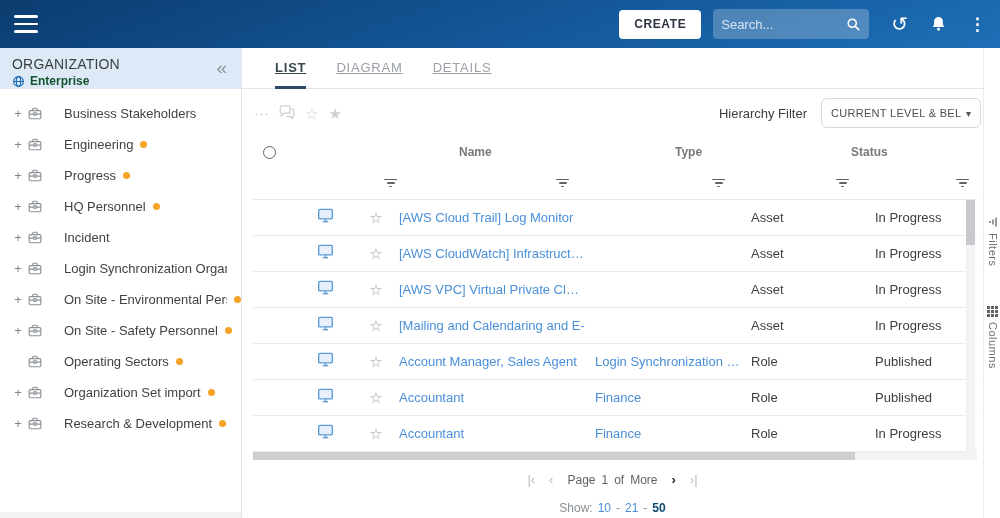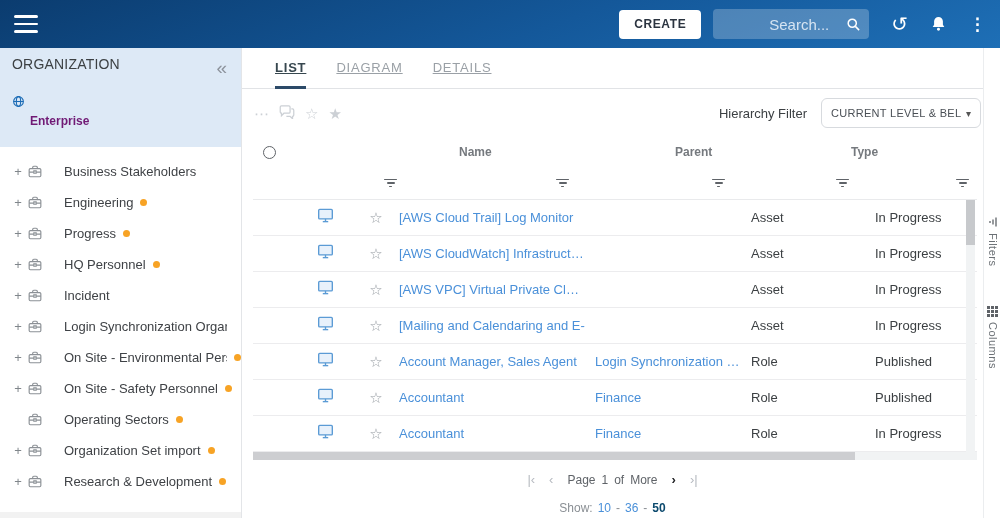--- a/index.html
+++ b/index.html
@@ -17,33 +17,33 @@
   .latest-pill { margin-left:30px; height:30px; min-width:80px; background:#3181d1; border:3px solid #4f97dd;
     border-radius:16px; display:flex; align-items:center; padding-left:12px; gap:8px; cursor:pointer; }
   .latest-pill .lbl { color:#fff; font-size:12px; font-weight:bold; }
   .latest-pill .knob { width:21px; height:21px; background:#fff; border-radius:50%; margin-right:1px; }
   .tb-spacer { flex:1; }
   .create-btn { height:29px; background:#fff; border:none; border-radius:4px; padding:0 15px;
     font-family:inherit; font-size:12px; font-weight:bold; letter-spacing:.6px; color:#2b3440; cursor:pointer; }
   .search-box { margin-left:12px; width:156px; height:30px; background:rgba(255,255,255,.24); border-radius:4px;
     display:flex; align-items:center; padding:0 8px; }
   .search-box input { flex:1; min-width:0; background:transparent; border:none; outline:none; color:#fff;
-    font-family:inherit; font-size:15px;margin-left:48px; }
+    font-family:inherit; font-size:13px; }
   .search-box input::placeholder { color:#d6e4f2; }
   .tb-icon { color:#fff; margin-left:22px; cursor:pointer; display:flex; align-items:center; }
   .history-glyph { font-size:20px; line-height:1; }
   .kebab-glyph { font-size:17px; font-weight:bold; letter-spacing:0; }
 
   
   .sidebar { position:absolute; top:48px; left:0; width:242px; bottom:0; background:#fff;
     border-right:1px solid #e3e5e8; }
-  .sidebar-header { background:#dde9f6; padding:8px 12px 19px 12px; position:relative; }
+  .sidebar-header { background:#dde9f6; padding:8px 12px 1px 12px; position:relative; }
   .sidebar-title { font-size:14px; color:#3c4043; letter-spacing:.2px; }
   .org-row { display:flex; align-items:center; gap:5px; margin-top:2px; }
-  .org-name { font-size:12px; font-weight:bold; color:#701a75;margin-top:40px; }
+  .org-name { font-size:12px; font-weight:bold; color:#14532d; }
   .collapse-btn { position:absolute; right:14px; top:10px; color:#8d939c; font-size:19px; line-height:1; cursor:pointer; }
   .tree { padding-top:9px; }
   .tree-item { height:31px; display:flex; align-items:center; padding-left:12px; cursor:pointer;
     white-space:nowrap; overflow:hidden; }
   .expander { width:12px; color:#80868b; font-size:13px; text-align:center; flex:none; }
   .briefcase { margin-left:4px; flex:none; display:flex; }
   .tree-label { margin-left:22px; font-size:13px; color:#3f4246; overflow:hidden; white-space:nowrap; }
   .dot { width:7px; height:7px; border-radius:50%; background:#f7a325; margin-left:7px; flex:none; }
   .sidebar-hscroll { position:absolute; bottom:0; left:0; right:0; height:6px; background:#f2f2f2; }
 
@@ -334,21 +334,20 @@
   </div>
 
   <div class="tablewrap">
     <div class="grid-row thead">
       <div class="sel-cell">
           <span class="sel-circle"></span>
         </div>
       <div></div>
         <div></div>
       <div class="th">Name</div>
-      <div class="th">Parent</div>
       <div class="th">Type</div>
       <div class="th">Status</div>
     </div>
     <div class="grid-row filter-row">
       <div></div>
         <div></div>
       <div class="filter-cell flush">
           <span class="funnel">
             <i></i>
             <i></i>
@@ -522,21 +521,21 @@
       <span>of</span>
       <span>More</span>
     </span>
     <span class="pg-btn pg-next">›</span>
     <span class="pg-btn pg-disabled">›|</span>
   </div>
   <div class="showline">
     <span>Show:</span>
     <span class="show-opt">10</span>
     <span>-</span>
-    <span class="show-opt">36</span>
+    <span class="show-opt">21</span>
     <span>-</span>
     <span class="show-opt sel">50</span>
   </div>
 </div>
 
 <div class="rail">
   <div class="rail-group" style="top:168px;">
     <span class="rot" style="display:flex;">
       <svg width="12" height="12" viewBox="0 0 24 24" fill="none" stroke="#5f6368" stroke-width="2.6">
           <line x1="3" y1="6" x2="21" y2="6"></line>

